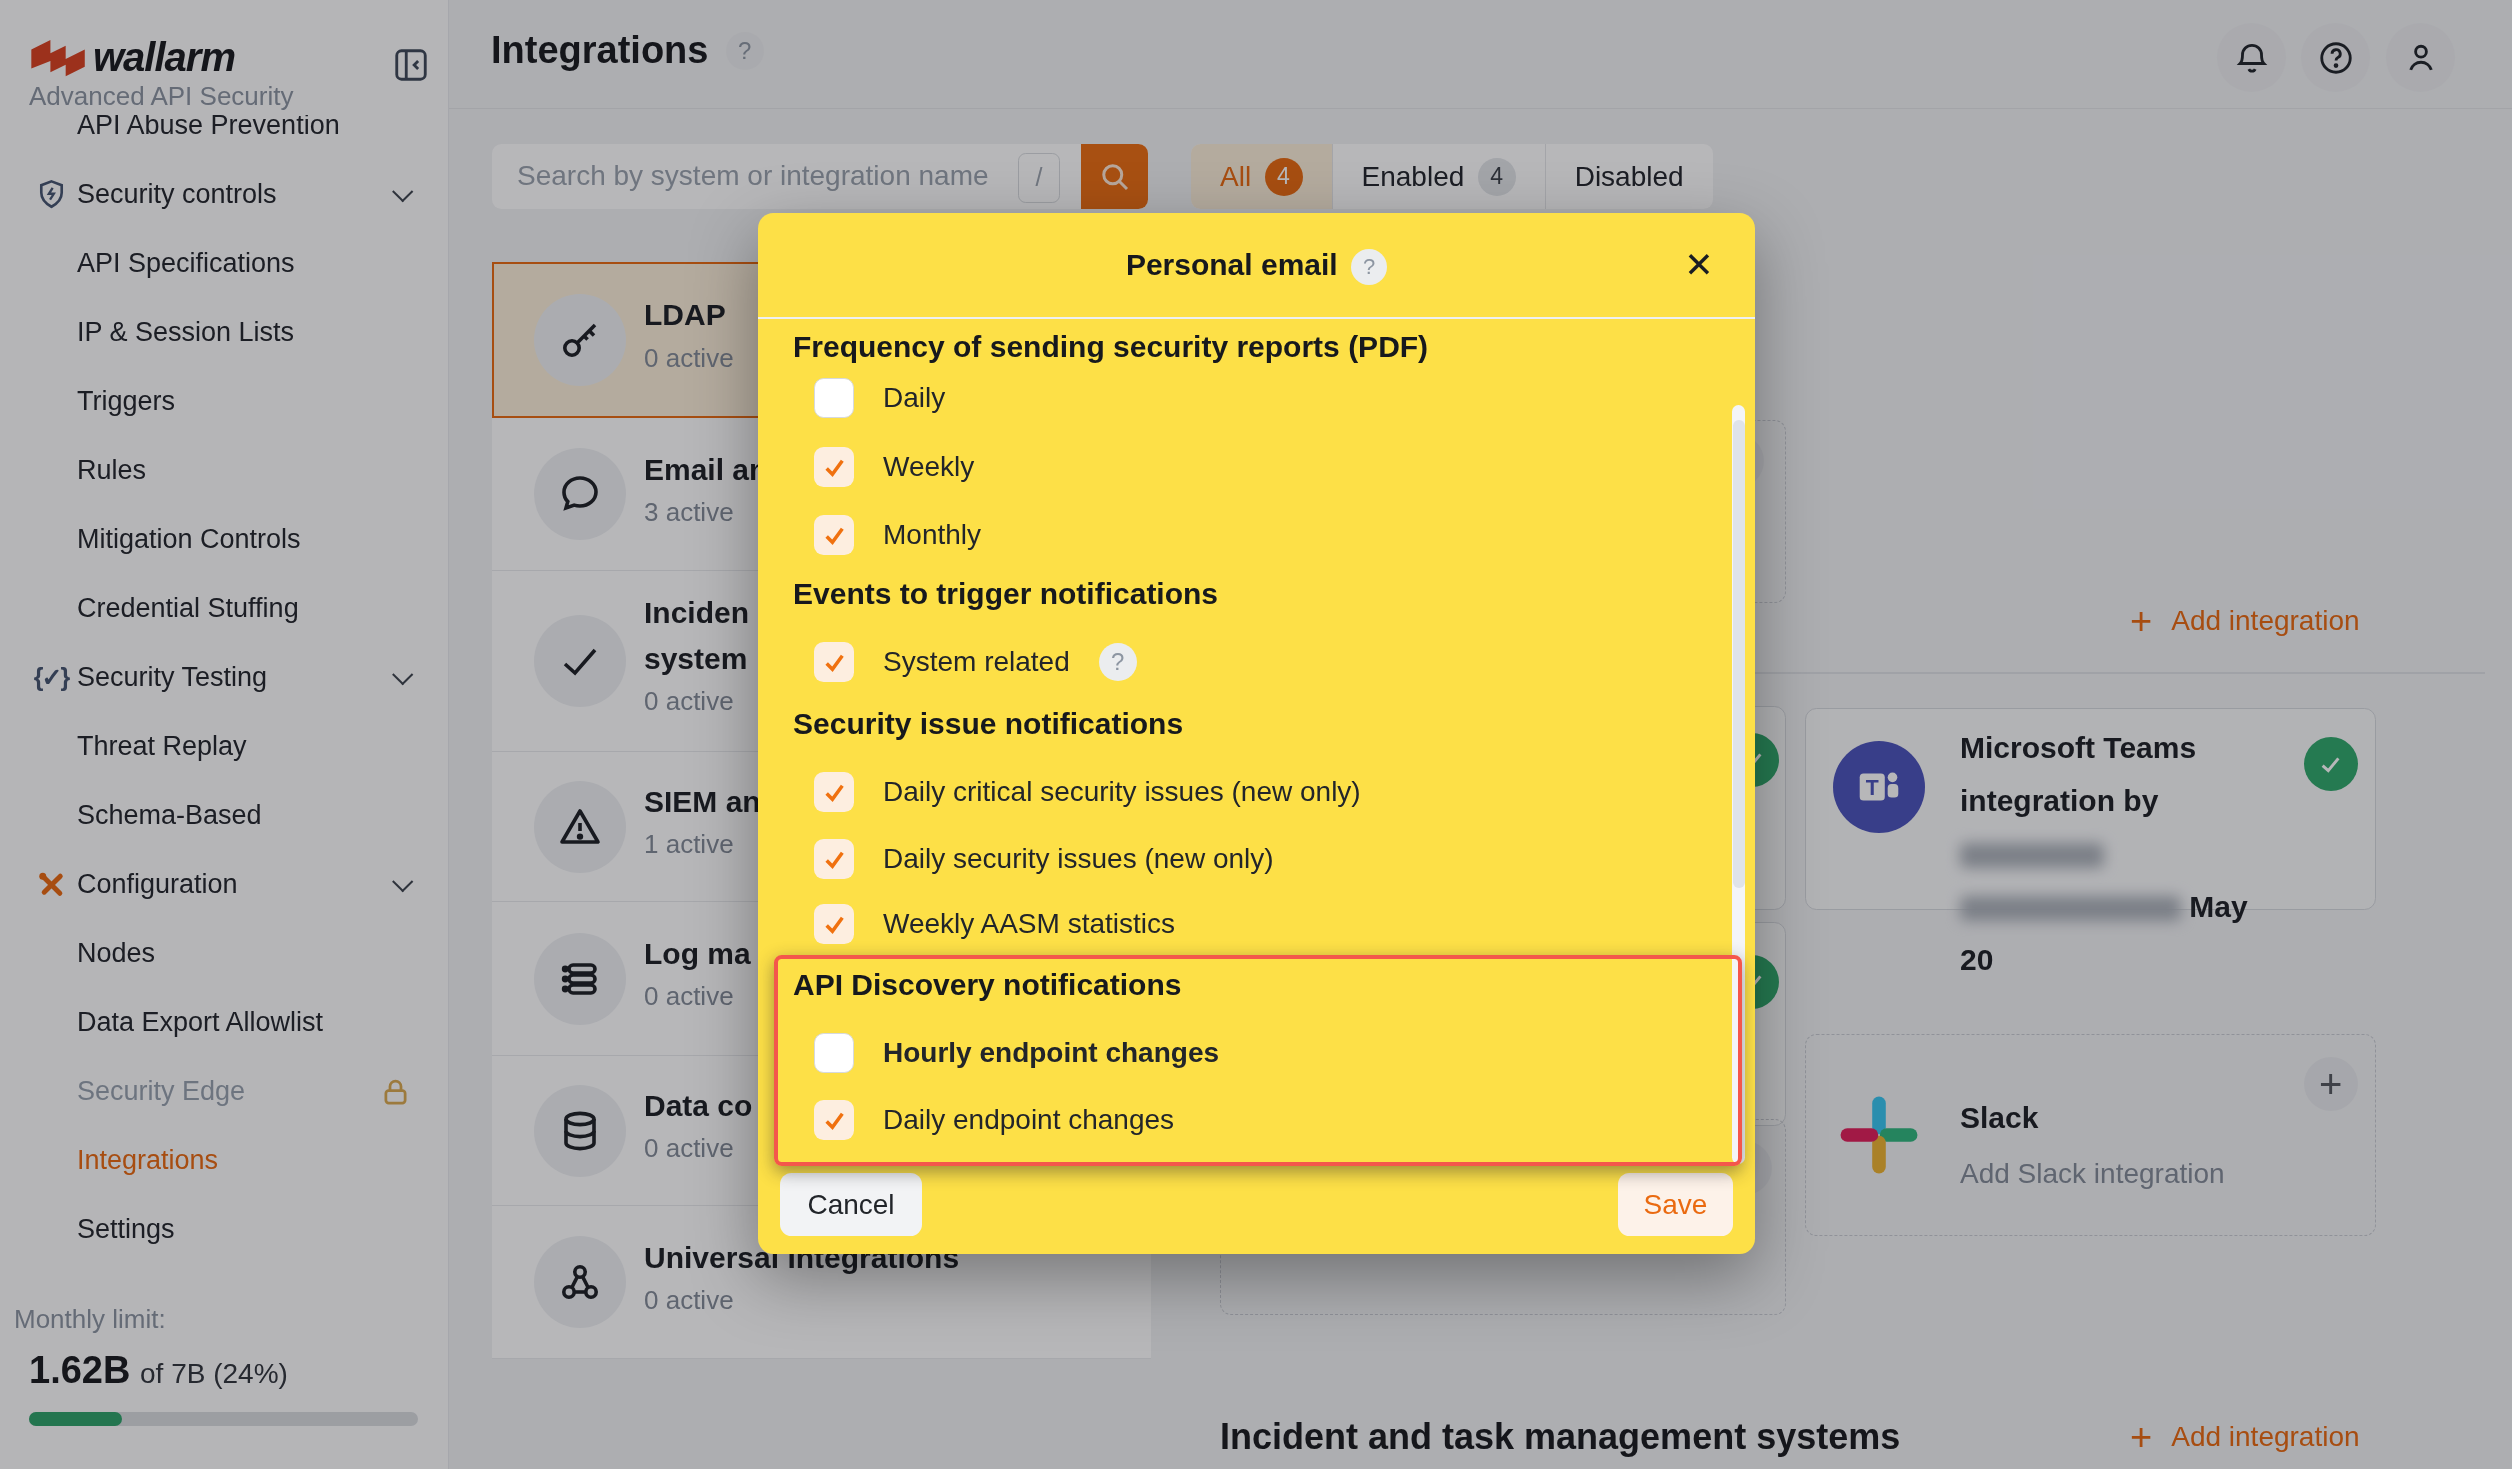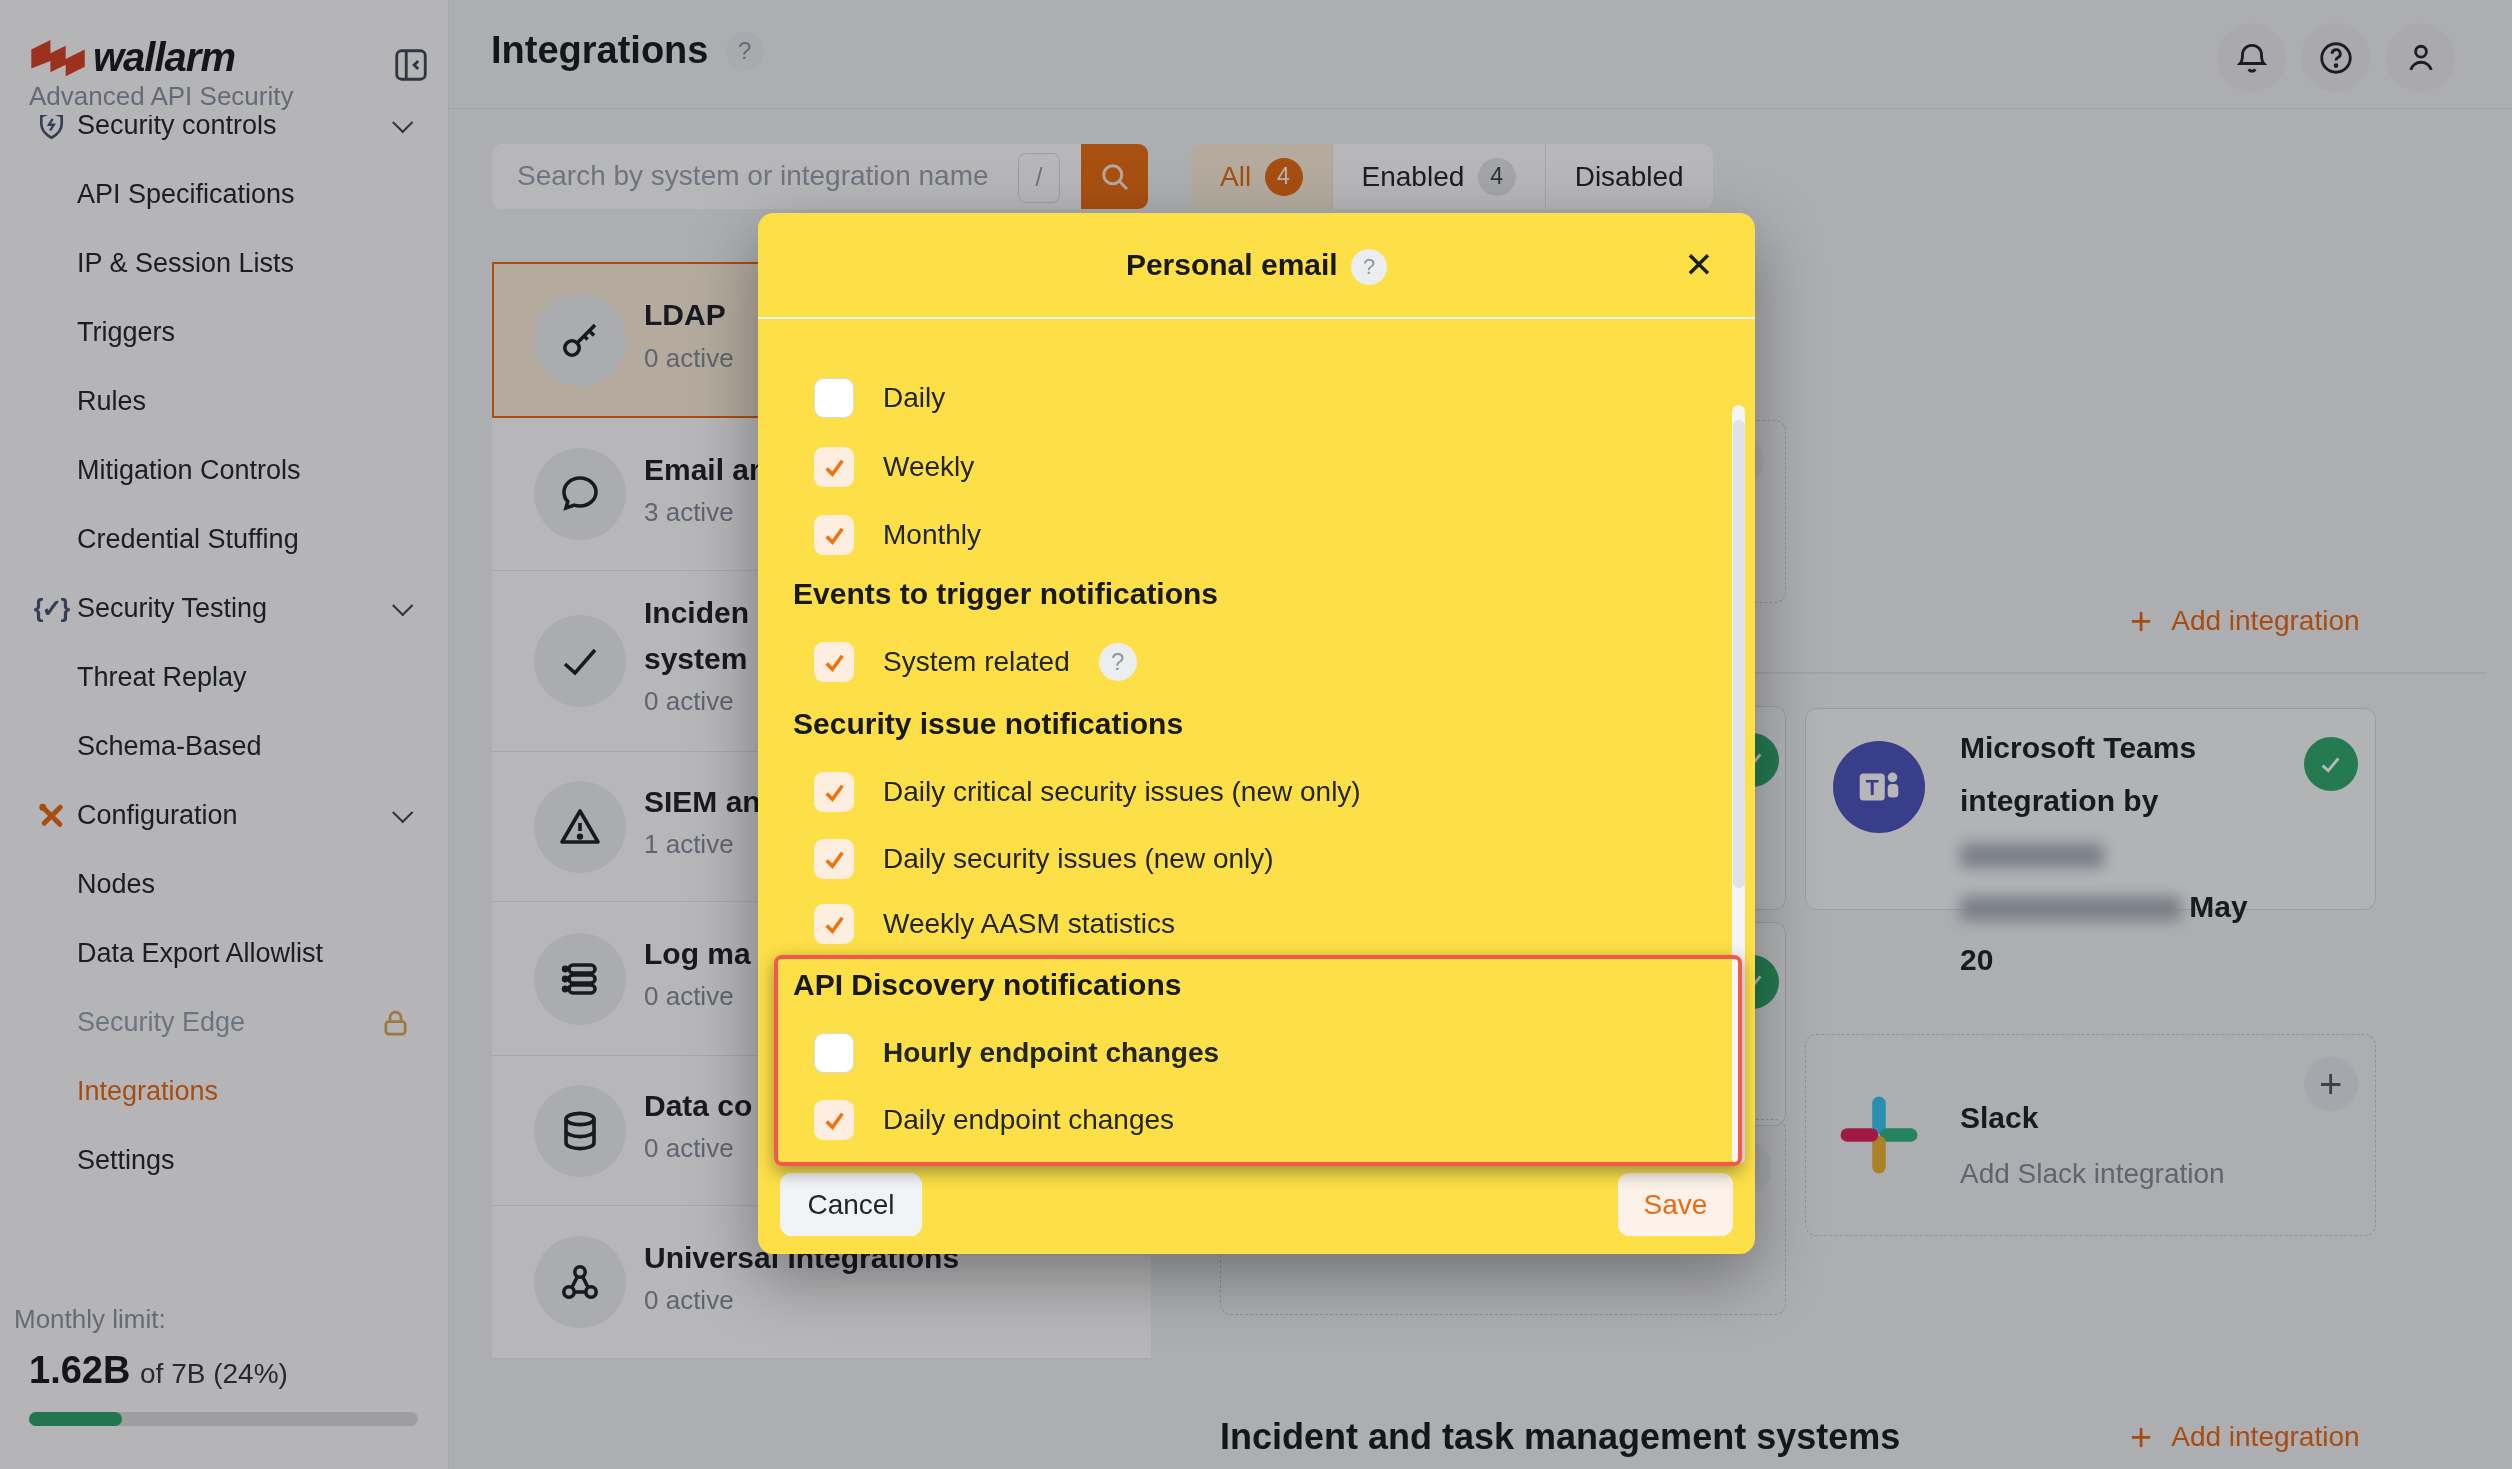--- a/index.html
+++ b/index.html
@@ -96,20 +96,23 @@
   svg{display:block;}
 </style>
 </head>
 <body>
 
 <div class="stage">
 
   <div class="sidebar">
     <div class="nav">
       <div class="nav-item">
+          <span class="lbl">API Abuse Prevention</span>
+        </div>
+      <div class="nav-item">
         <span class="nav-ico">
             <svg width="35" height="35" viewBox="0 0 24 24" fill="none" stroke="#44536f" stroke-width="1.8">
               <path d="M12 3l7 2.6v5.2c0 4.4-3 7.4-7 9.6-4-2.2-7-5.2-7-9.6V5.6z"></path>
               <path d="M12.8 7.5l-2.6 4h3.4l-2.6 4" stroke-width="1.6"></path>
             </svg>
           </span>
         <span class="lbl">Security controls</span>
         <span class="chev"></span>
       </div>
       <div class="nav-item">
@@ -419,20 +422,21 @@
     <span>Add integration</span>
   </div>
 
   <div class="overlay"></div>
 
   <div class="modal">
     <div class="m-title"><span>Personal email</span><span class="qbadge">?</span></div>
     <div class="m-close">✕</div>
     <div class="m-div"></div>
 
+    <div class="m-h" style="top:117px;">Frequency of sending security reports (PDF)</div>
     <div class="m-row" style="top:165px;">
       <span class="cbx off"></span>
       <span class="m-lbl">Daily</span>
     </div>
     <div class="m-row" style="top:234px;">
       <span class="cbx on">
           <svg viewBox="0 0 24 24" fill="none" stroke="#f0710f" stroke-width="3.4">
             <polyline points="4.5,13 10,18.5 19.5,5.5"></polyline>
           </svg>
         </span>

